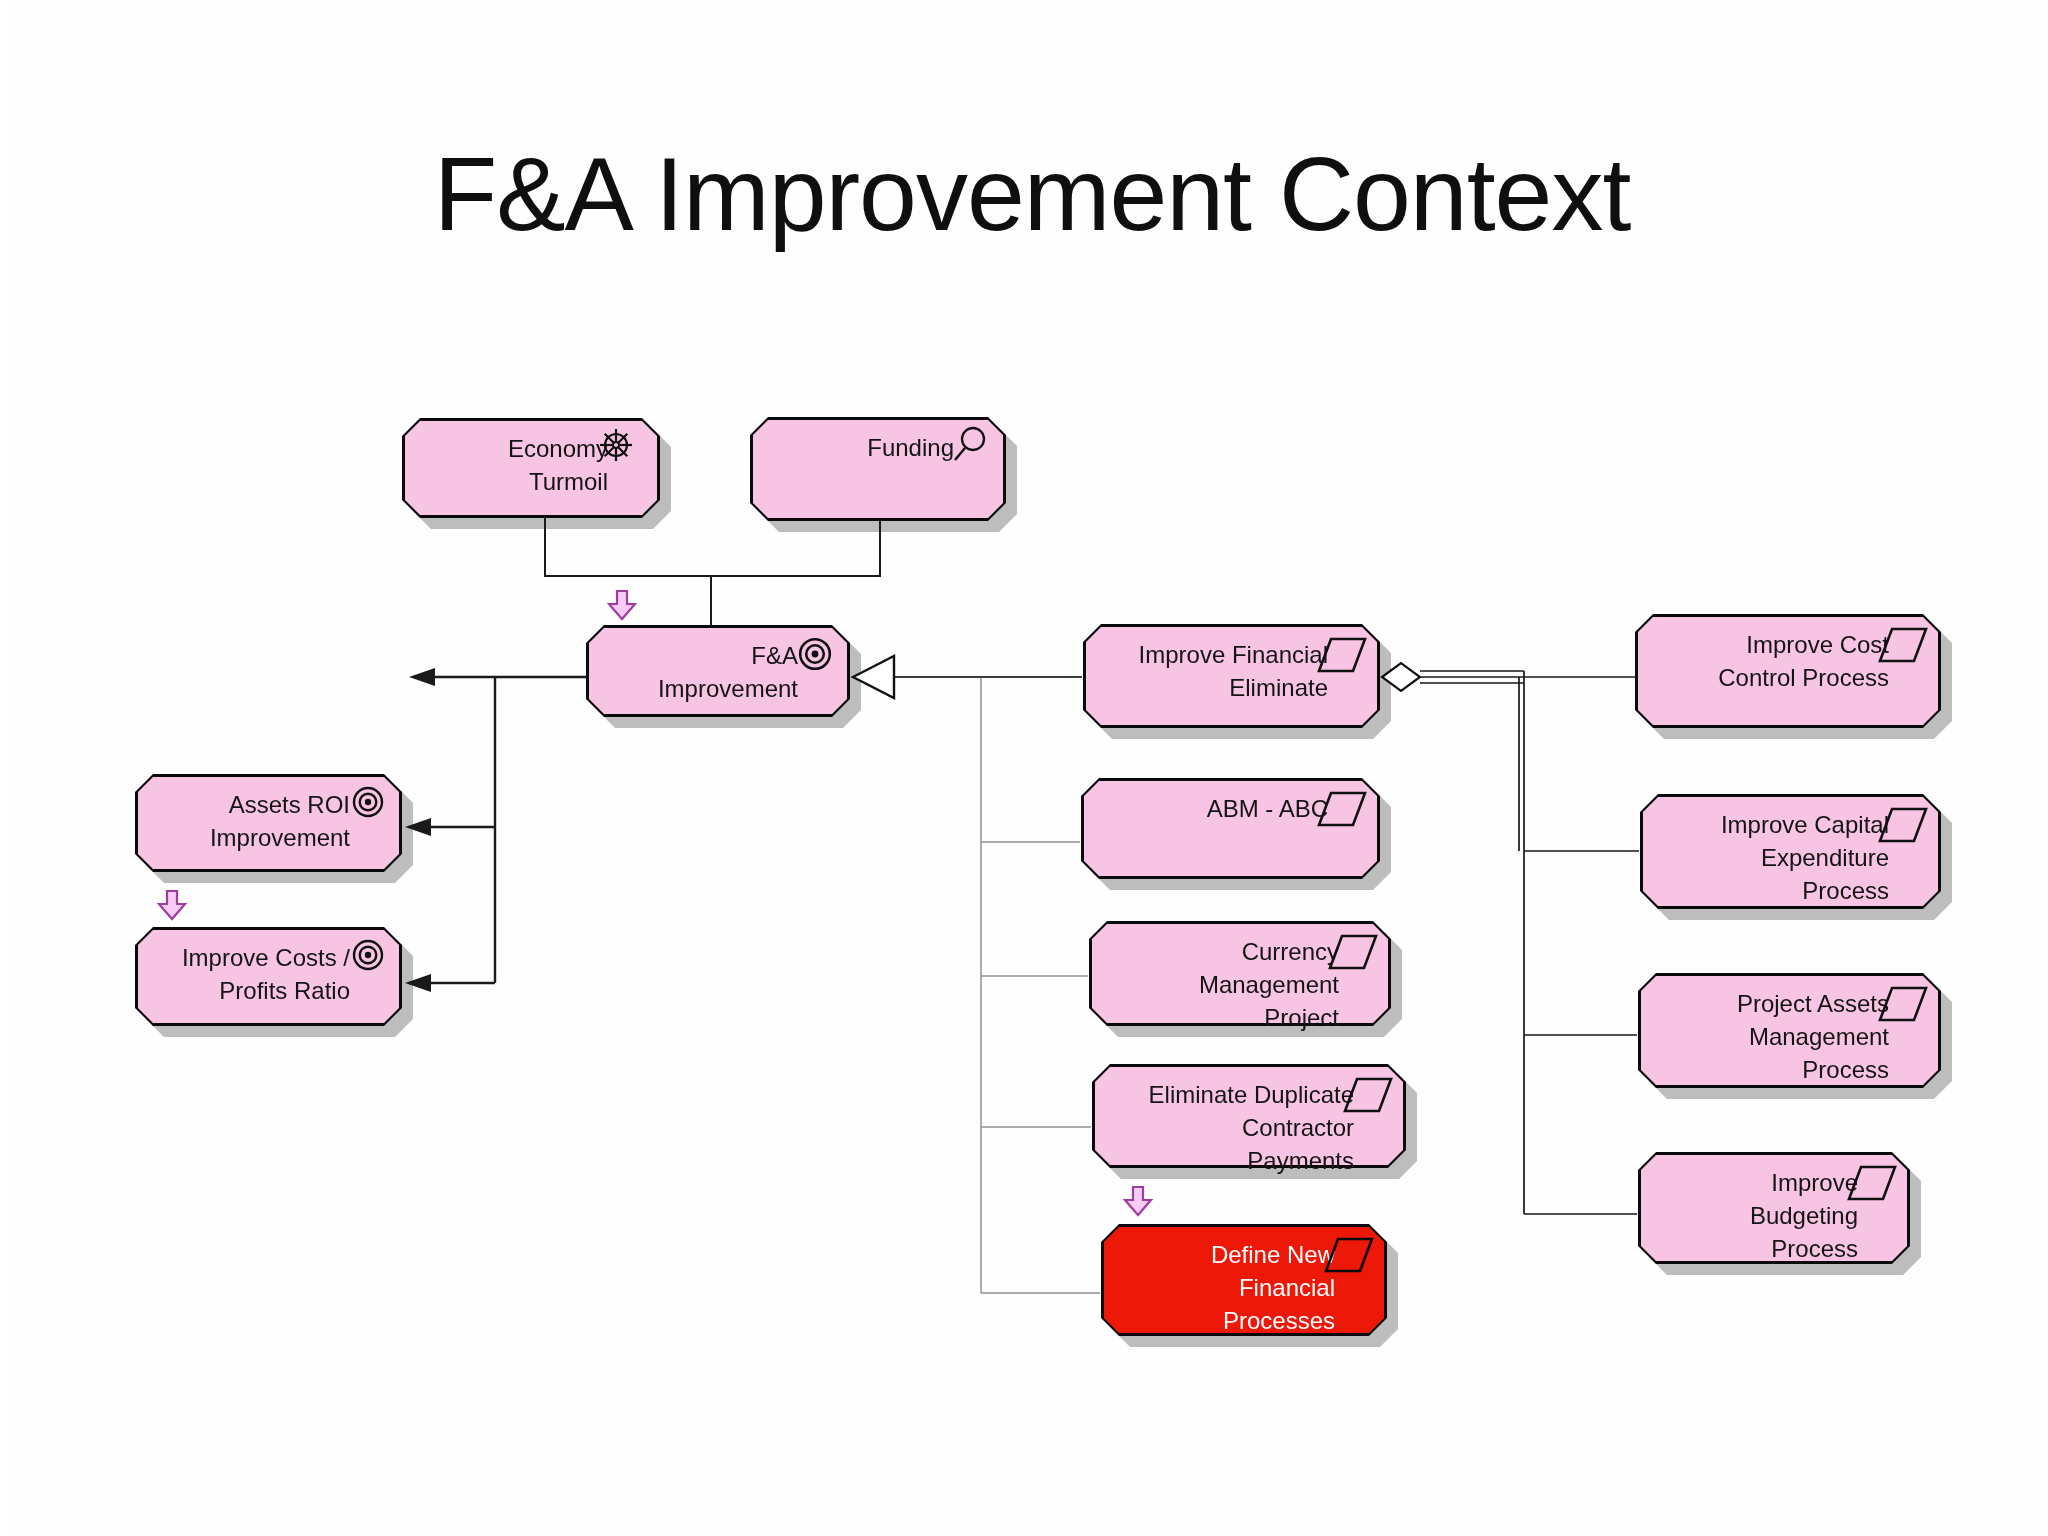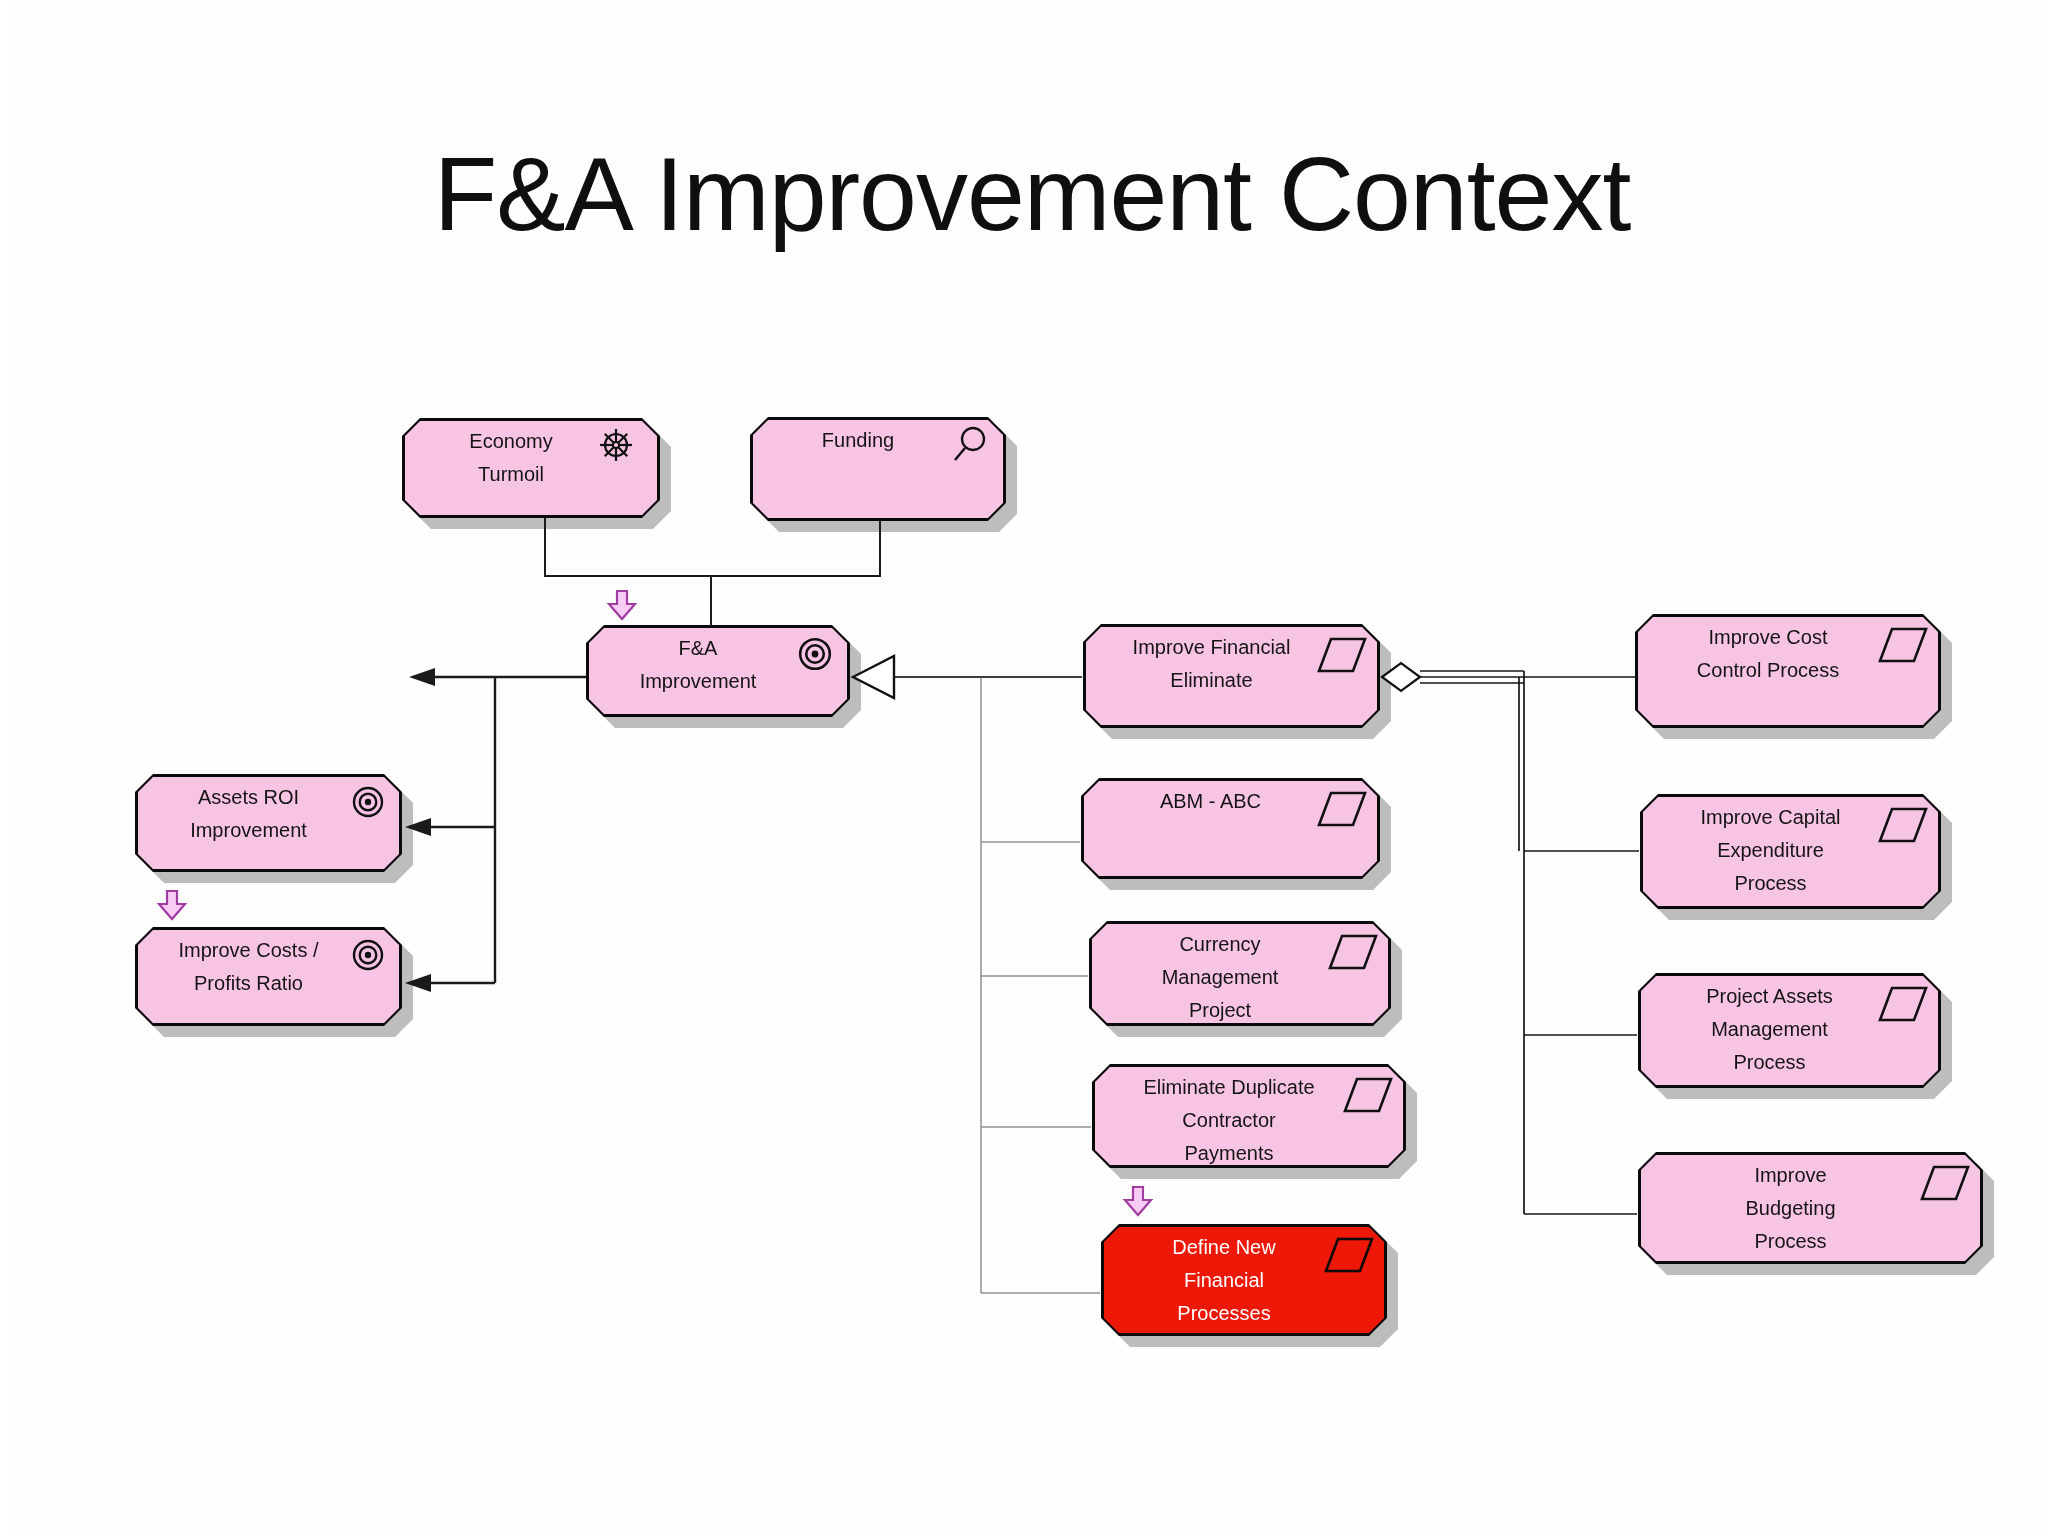--- a/index.html
+++ b/index.html
@@ -13,22 +13,22 @@
                100% calc(100% - var(--cut)), calc(100% - var(--cut)) 100%,
                var(--cut) 100%, 0 calc(100% - var(--cut)), 0 var(--cut));
         --octi:polygon(15px 0, calc(100% - 15px) 0, 100% 15px,
                100% calc(100% - 15px), calc(100% - 15px) 100%,
                15px 100%, 0 calc(100% - 15px), 0 15px);}
   .nshadow{position:absolute;left:11px;top:11px;width:100%;height:100%;
            background:#bdbdbd;clip-path:var(--octo);}
   .nborder{position:absolute;inset:0;background:#0a0a0a;clip-path:var(--octo);}
   .nfill{position:absolute;inset:3px;background:#f8c4e4;clip-path:var(--octi);}
   .node.red .nfill{background:#ee1808;}
-  .nlabel{position:absolute;inset:0;padding:7px 52px 0 12px;text-align:center;
-          font-size:20px;line-height:33px;color:#141414;white-space:pre-line;}
+  .nlabel{position:absolute;inset:0;padding:14px 52px 0 12px;text-align:right;
+          font-size:24px;line-height:33px;color:#141414;white-space:pre-line;}
   .node.red .nlabel{color:#ffffff;}
   .nicon{position:absolute;}
   .pos-goal{right:17px;top:11px;}
   .pos-driver{right:26px;top:9px;}
   .pos-assess{right:18px;top:8px;}
   .pos-wp{right:13px;top:13px;}
   #wires{position:absolute;left:0;top:0;pointer-events:none;}
 </style>
 </head>
 <body>
@@ -189,21 +189,21 @@
     <div class="nborder"></div>
     <div class="nfill"></div>
     <div class="nlabel">Project Assets
 Management
 Process</div>
     <svg class="nicon pos-wp" width="50" height="36" viewBox="0 0 50 36">
       <polygon points="2,34 36,34 48,2 14,2" fill="none" stroke="#111" stroke-width="2.6"></polygon>
     </svg>
   </div>
 
-  <div class="node" style="left:1630px;top:1152px;width:345px;height:112px">
+  <div class="node" style="left:1630px;top:1152px;width:272px;height:112px">
     <div class="nshadow"></div>
     <div class="nborder"></div>
     <div class="nfill"></div>
     <div class="nlabel">Improve
 Budgeting
 Process</div>
     <svg class="nicon pos-wp" width="50" height="36" viewBox="0 0 50 36">
       <polygon points="2,34 36,34 48,2 14,2" fill="none" stroke="#111" stroke-width="2.6"></polygon>
     </svg>
   </div>

